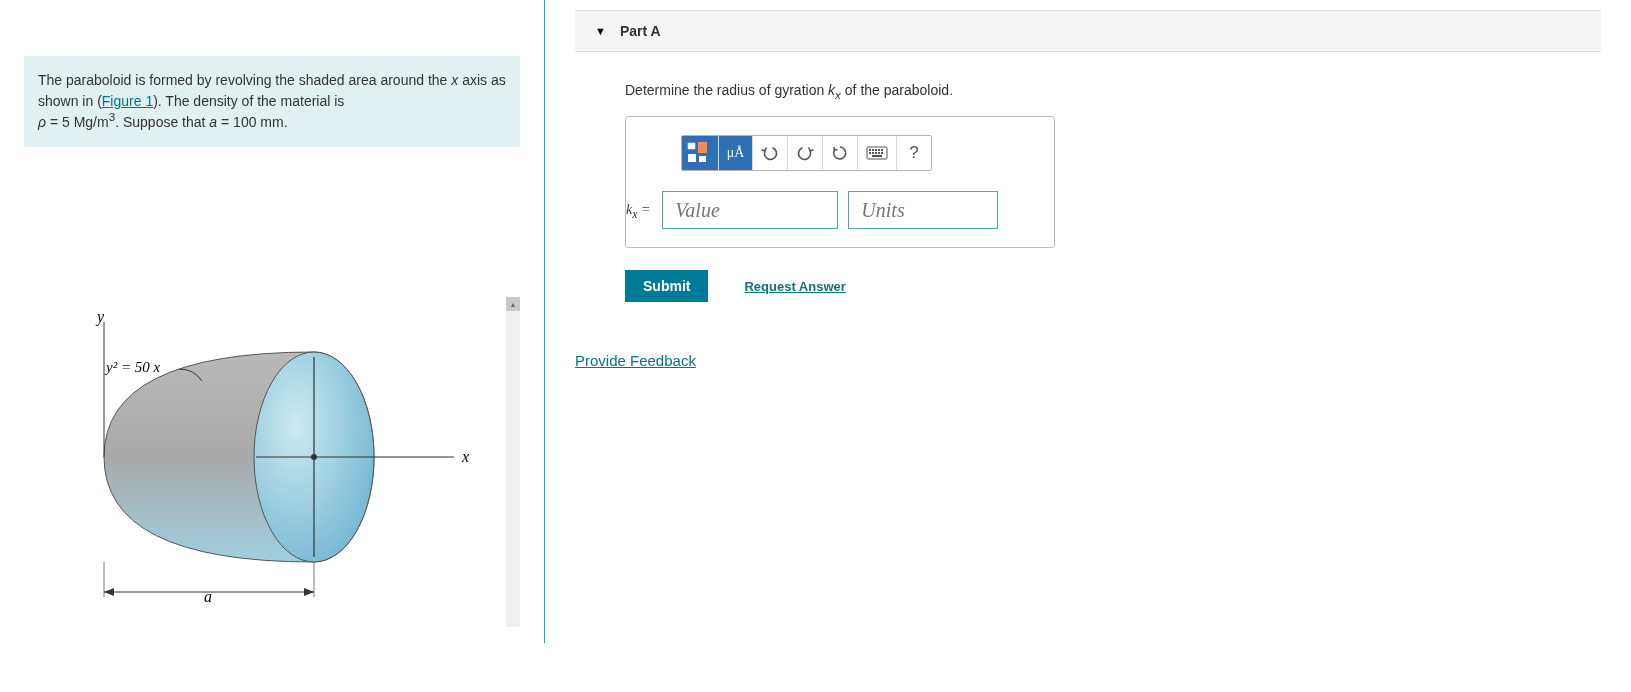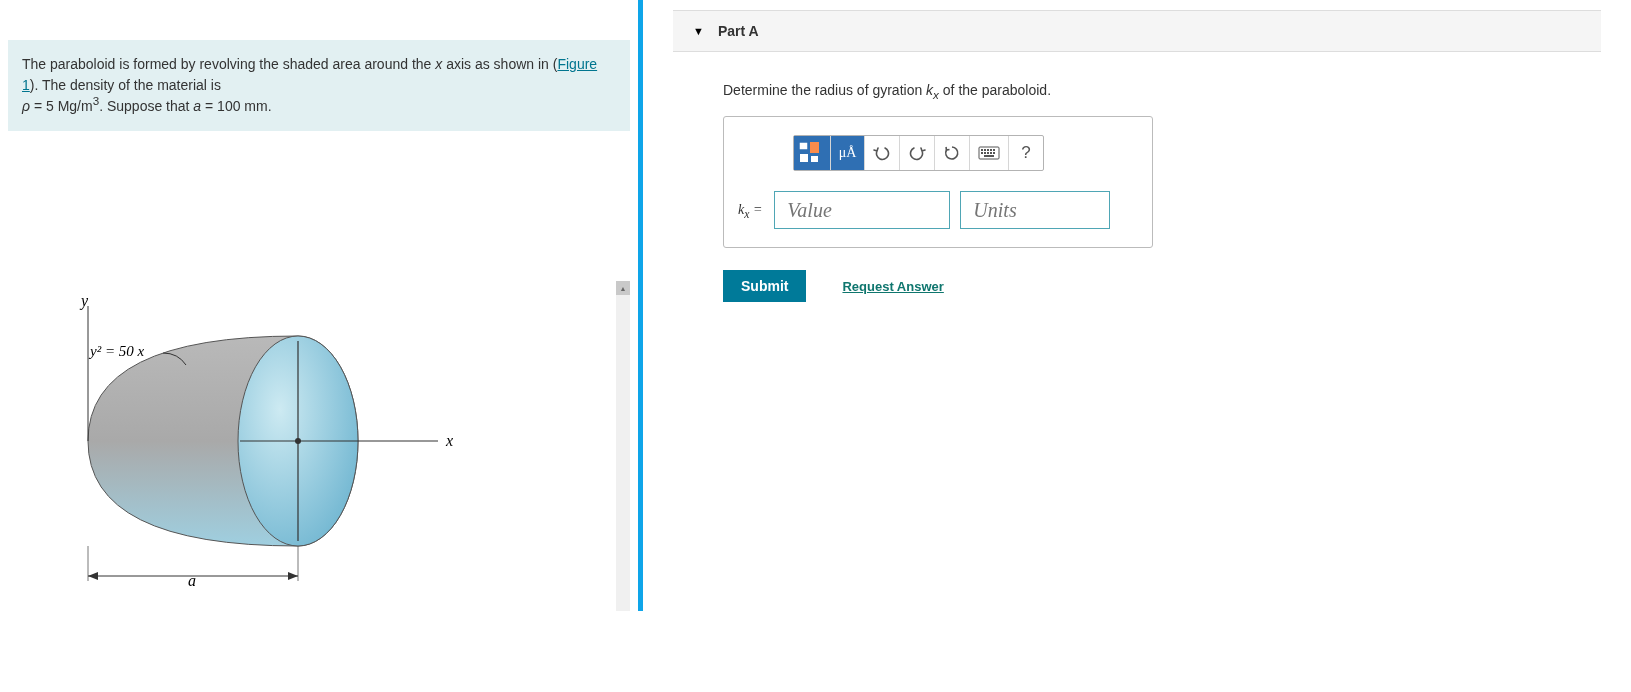--- a/index.html
+++ b/index.html
@@ -9,23 +9,23 @@
     font-size: 14px;
     color: #333;
     background: #fff;
     width: 1631px;
   }
   .container {
     display: flex;
     width: 100%;
   }
   .left-col {
-    width: 643px;
-    padding: 0;
-    border-right: 5px solid #0ea5e9;
+    width: 545px;
+    padding: 16px;
+    border-right: 1px solid #0ea5e9;
     position: relative;
   }
   .right-col {
     flex: 1;
     padding: 0 30px 0 30px;
   }
   .problem-statement {
     background: #e2f0f2;
     margin: 40px 8px 0 8px;
     padding: 14px 14px 14px 14px;
@@ -88,21 +88,21 @@
     font-weight: bold;
   }
   .part-header .caret { font-size: 11px; color: #000; }
   .part-body { padding: 30px 0 0 50px; max-width: 970px;}
   .prompt-line { margin-bottom: 14px; }
   .emph { font-weight: bold; }
   .answer-box {
     border: 1px solid #bbb;
     border-radius: 3px;
     margin-top: 18px;
-    padding: 18px 14px 18px 14px;
+    padding: 18px 14px 18px 0;
     width: 430px;
   }
   .toolbar {
     border: 1px solid #b3b3b3;
     border-radius: 2px;
     background: #fff;
     display: inline-flex;
     align-items: stretch;
     margin-left: 55px;
     height: 36px;
@@ -304,14 +304,17 @@
           <input class="unit-input" placeholder="Units" style="">
         </div>
       </div>
 
       <div class="submit-row">
         <button class="submit-btn">Submit</button>
         <span class="link">Request Answer</span>
       </div>
     </div>
 
+    <div class="provide-feedback">
+      <a href="#">Provide Feedback</a>
+    </div>
   </div>
 </div>
 
 </body></html>

